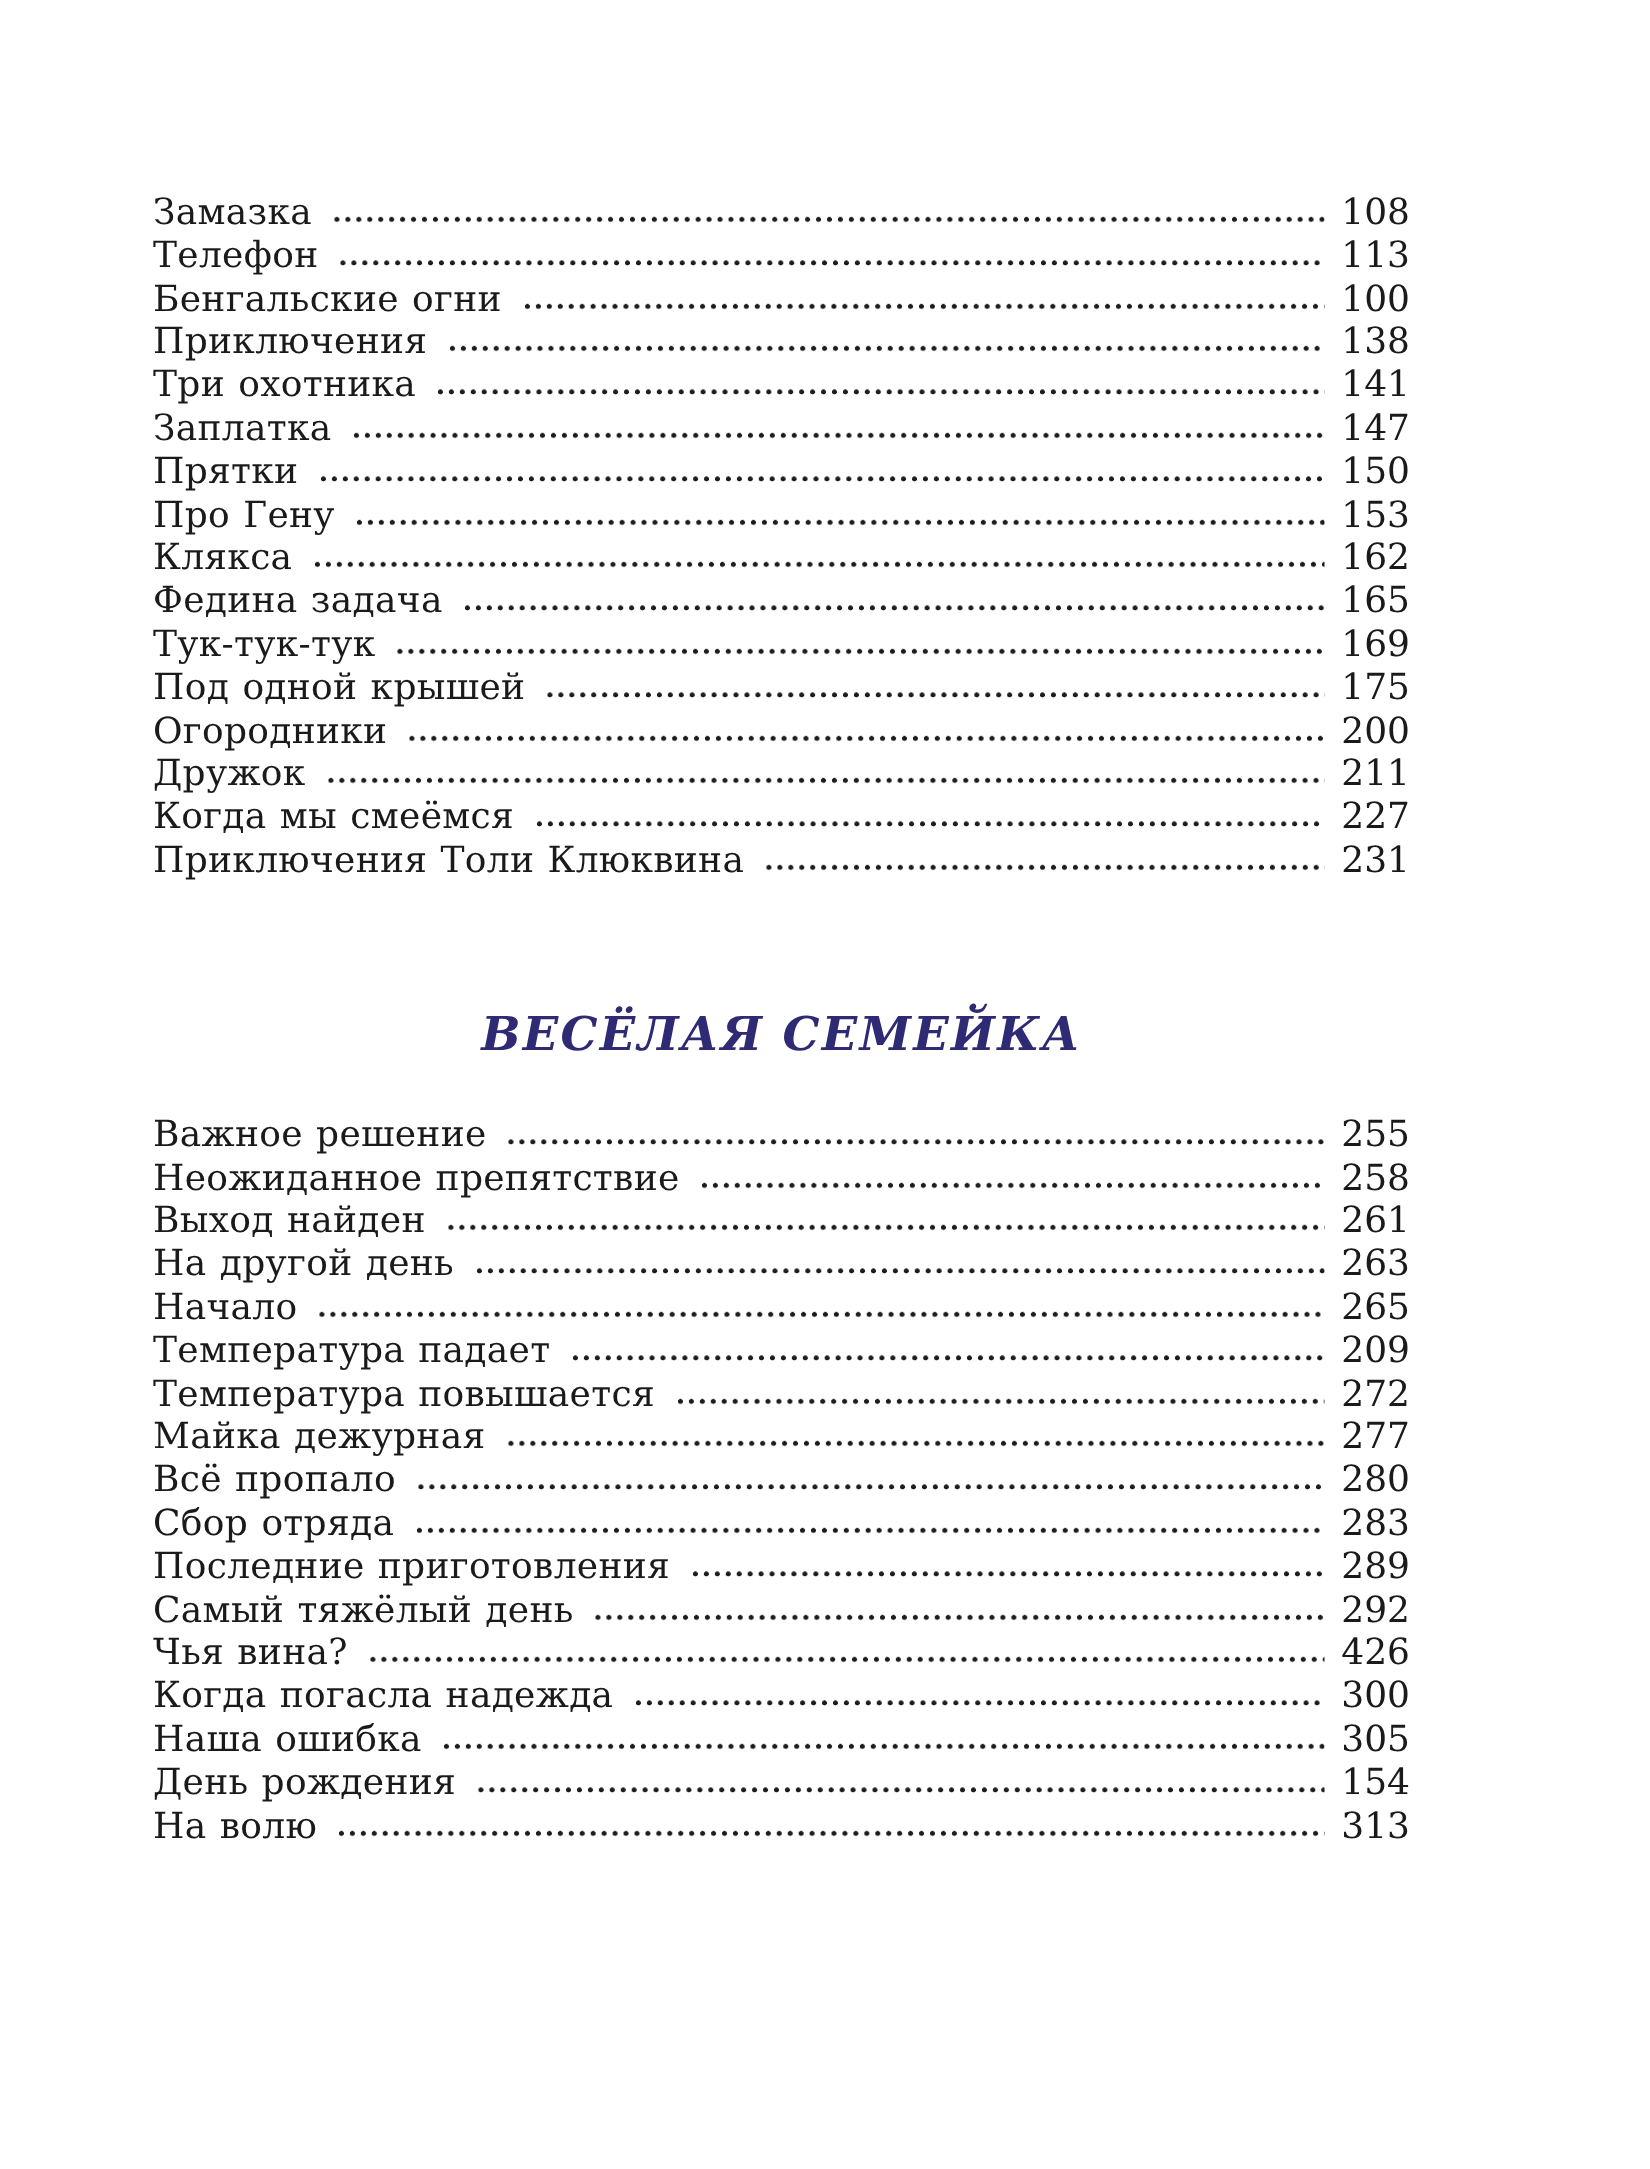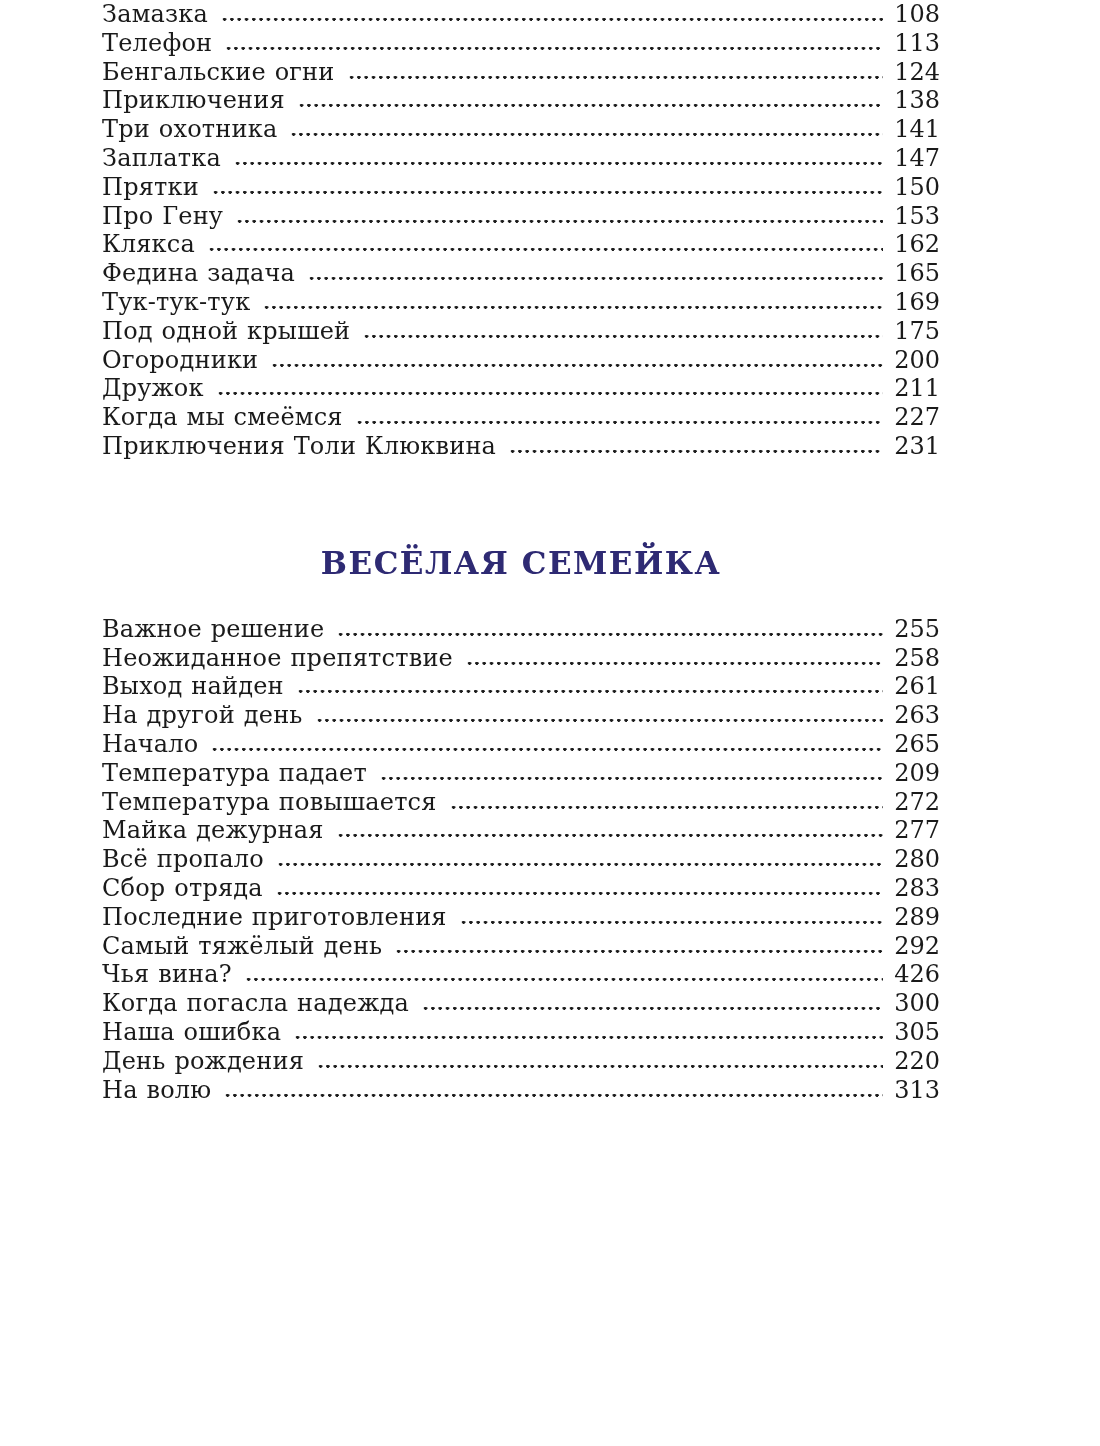--- a/index.html
+++ b/index.html
@@ -16,30 +16,32 @@
     background:#ffffff;
     overflow:hidden;
     font-family:"DejaVu Serif","Liberation Serif",serif;
     color:var(--text);
   }
   .toc{
     position:absolute;
     left:102px;
     top:0;
     width:838px;
+    padding-top:127px;
   }
   .toc-section{ margin:0; }
   .section-heading{
     margin:84px 0 34px 0;
     text-align:center;
     font-size:31px;
     line-height:36px;
     font-weight:bold;
     letter-spacing:1.5px;
     color:var(--heading);
+    font-style:italic;
   }
   ul.entry-list{
     list-style:none;
     margin:0;
     padding:0;
   }
   li.entry{
     display:flex;
     align-items:baseline;
     height:28.8px;
@@ -83,21 +85,21 @@
 
   <li class="entry">
     <span class="title">Телефон</span>
     <span class="leader"></span>
     <span class="pagenum">113</span>
   </li>
 
   <li class="entry">
     <span class="title">Бенгальские огни</span>
     <span class="leader"></span>
-    <span class="pagenum">124</span>
+    <span class="pagenum">100</span>
   </li>
 
   <li class="entry">
     <span class="title">Приключения</span>
     <span class="leader"></span>
     <span class="pagenum">138</span>
   </li>
 
   <li class="entry">
     <span class="title">Три охотника</span>
@@ -263,21 +265,21 @@
 
   <li class="entry">
     <span class="title">Наша ошибка</span>
     <span class="leader"></span>
     <span class="pagenum">305</span>
   </li>
 
   <li class="entry">
     <span class="title">День рождения</span>
     <span class="leader"></span>
-    <span class="pagenum">220</span>
+    <span class="pagenum">154</span>
   </li>
 
   <li class="entry">
     <span class="title">На волю</span>
     <span class="leader"></span>
     <span class="pagenum">313</span>
   </li>
 </ul>
   </section>
 </div>

